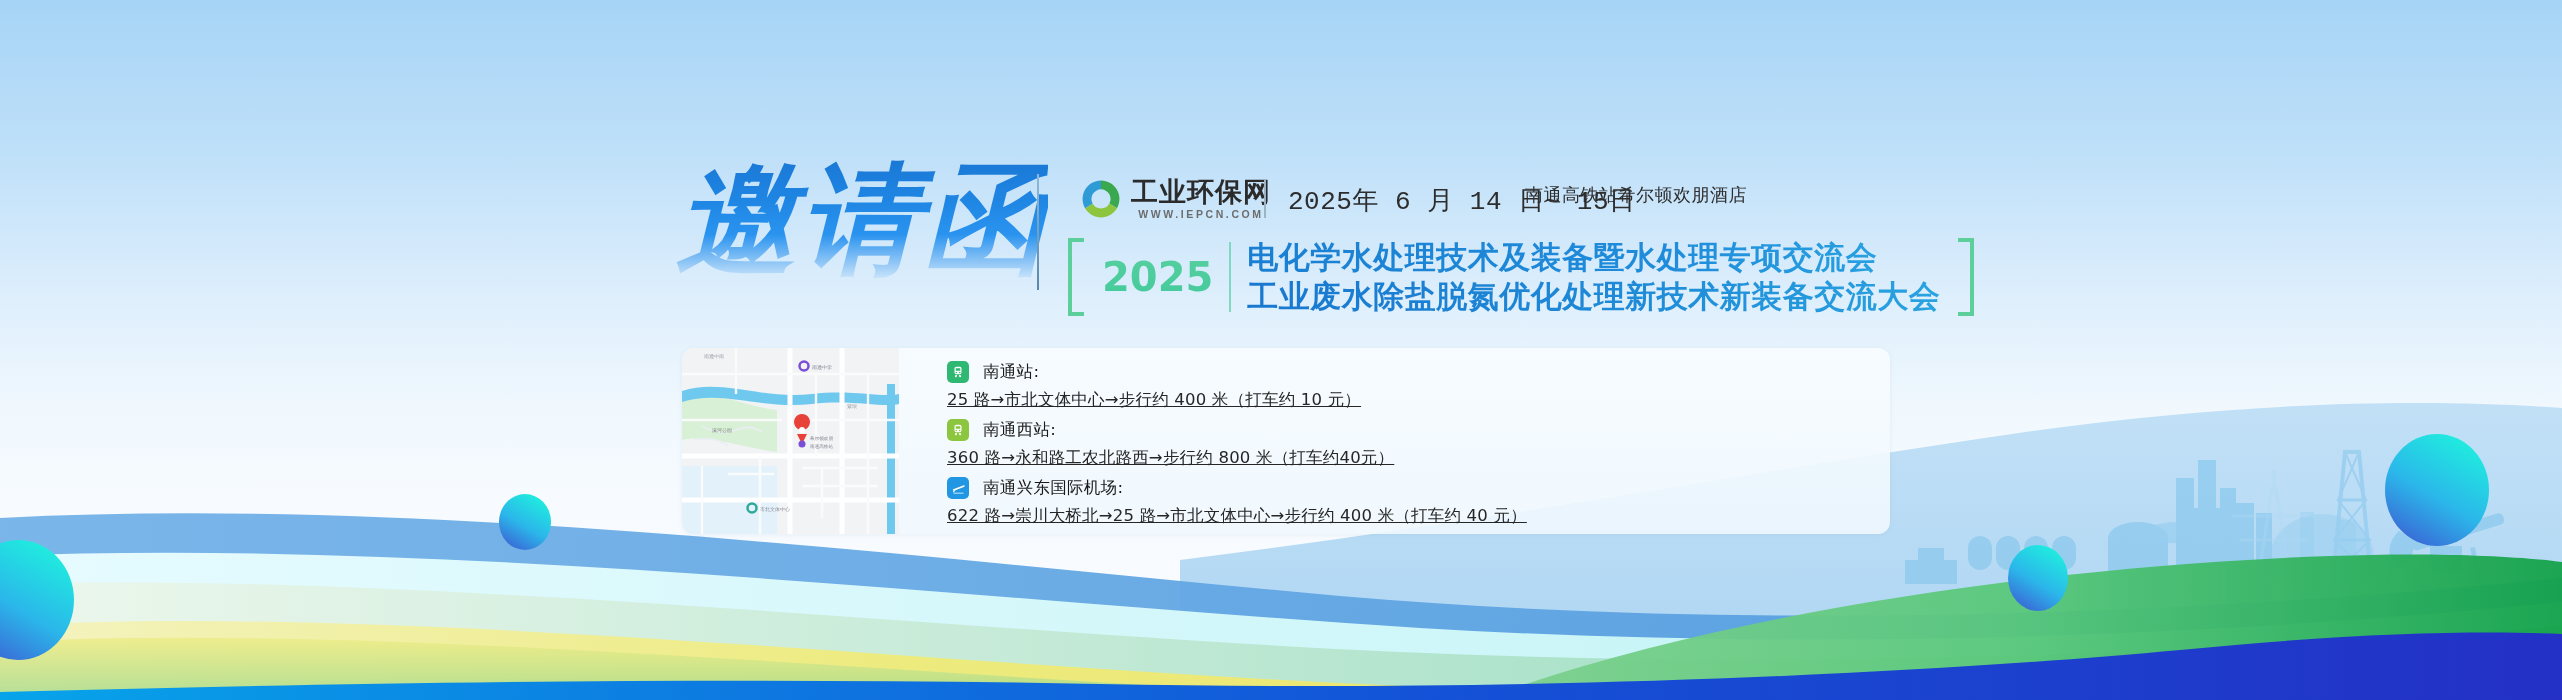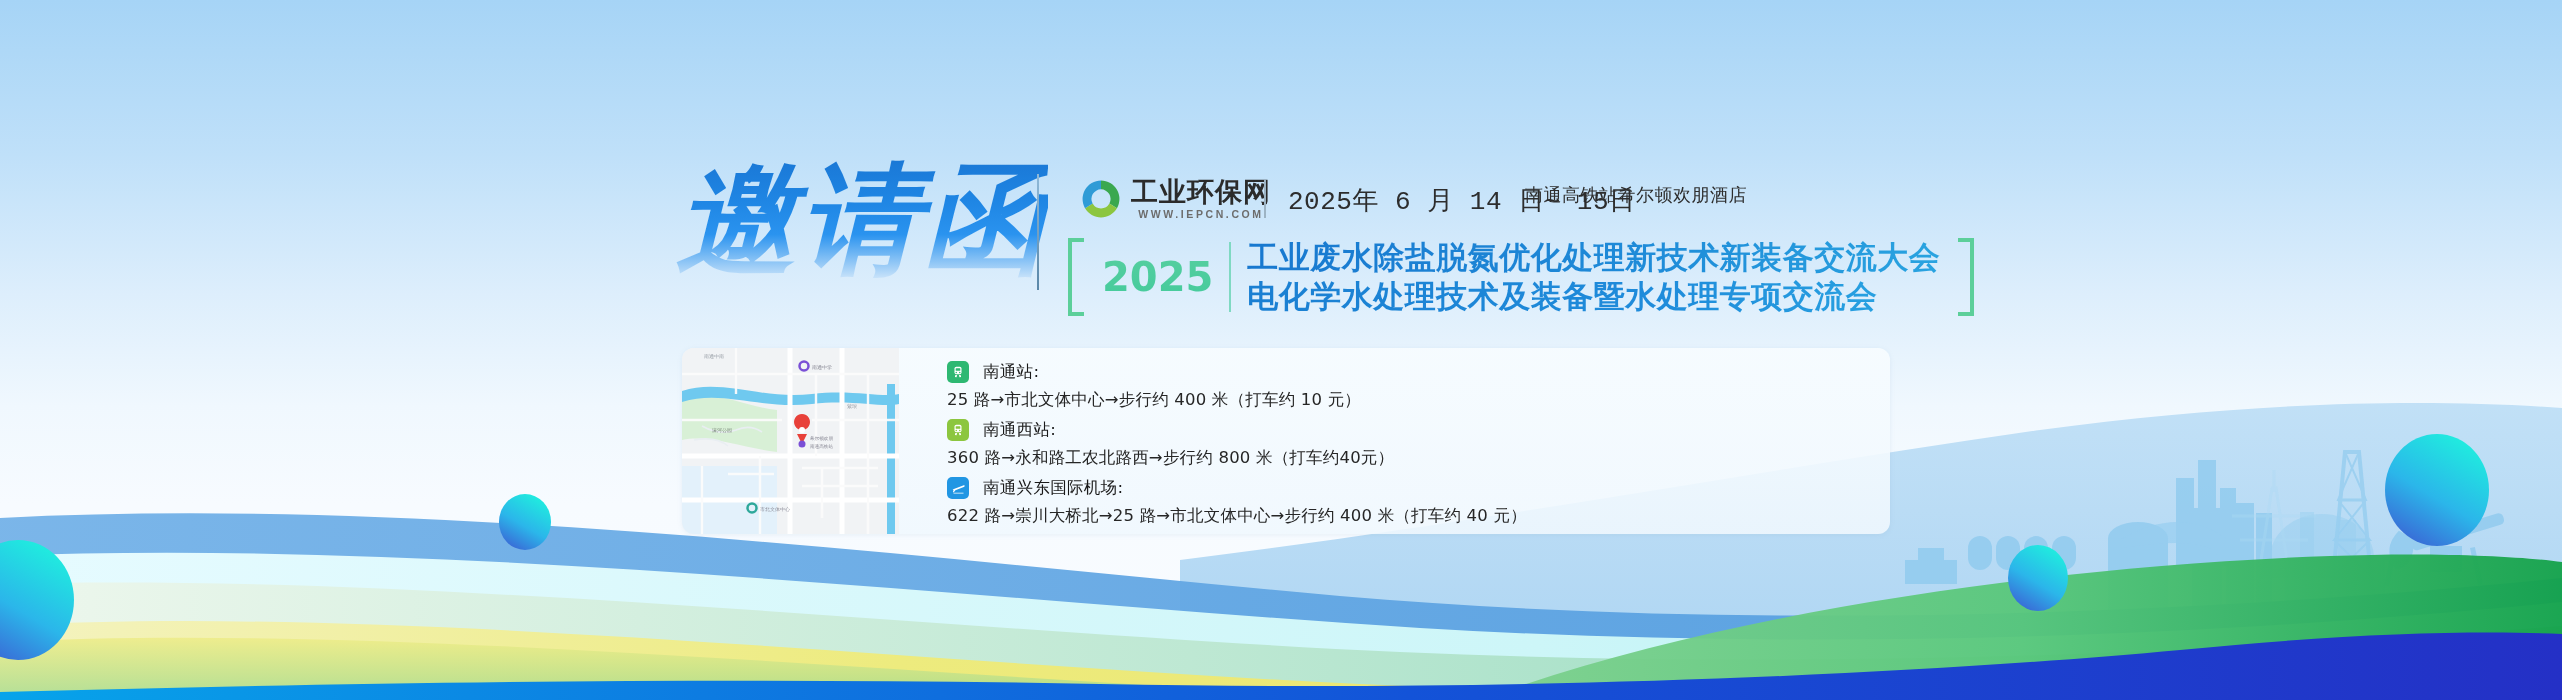--- a/index.html
+++ b/index.html
@@ -85,21 +85,21 @@
 
   .routes{flex:1;padding:12px 0 0 48px;box-sizing:border-box;}
   .route{margin-bottom:7px;}
   .route-head{display:flex;align-items:center;height:24px;}
   .rt-icon{width:22px;height:22px;border-radius:5px;flex:0 0 22px;
            display:flex;align-items:center;justify-content:center;margin-right:14px;}
   .rt-icon svg{display:block;}
   .rt-title{font-family:"DejaVu Sans","Liberation Sans",sans-serif;
             font-size:16.5px;font-weight:400;color:#1a1a1a;letter-spacing:0.3px;}
   .rt-desc{font-family:"DejaVu Sans","Liberation Sans",sans-serif;
-           font-size:16.5px;color:#262626;letter-spacing:0.2px;margin-top:5px;white-space:nowrap;}
+           font-size:16.5px;color:#262626;letter-spacing:0.2px;margin-top:5px;white-space:nowrap;text-decoration:underline;}
 </style>
 </head>
 <body>
 
 <div class="banner">
 
   <svg class="bg-svg" viewBox="0 0 2562 700" preserveAspectRatio="none">
     <defs>
       <linearGradient id="gGreenHill" x1="0" y1="0" x2="1" y2="0">
         <stop offset="0" stop-color="#7fd18f"></stop>
@@ -232,22 +232,22 @@
 
     <div class="vdiv2"></div>
     <div class="meta-date">2025年 6 月 14 日~ 15日</div>
     <div class="meta-venue">南通高铁站希尔顿欢朋酒店</div>
 
     <div class="conf">
       <div class="brk brk-l"></div>
       <div class="year">2025</div>
       <div class="year-div"></div>
       <div class="conf-lines">
+        <div class="conf-line l2">电化学水处理技术及装备暨水处理专项交流会</div>
         <div class="conf-line l1">工业废水除盐脱氮优化处理新技术新装备交流大会</div>
-        <div class="conf-line l2">电化学水处理技术及装备暨水处理专项交流会</div>
       </div>
       <div class="brk brk-r conf-brk-r"></div>
     </div>
   </div>
 
   <div class="card">
 
     <div class="map">
       <svg viewBox="0 0 217 186" preserveAspectRatio="none">
         <rect width="217" height="186" fill="#f1f3f5"></rect>

